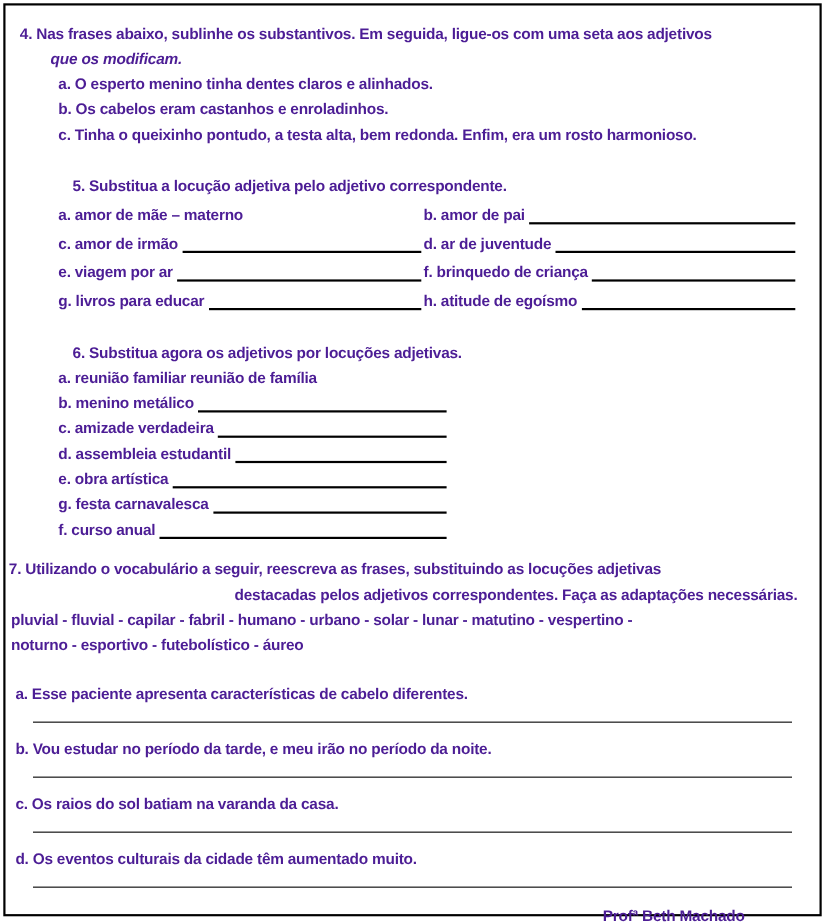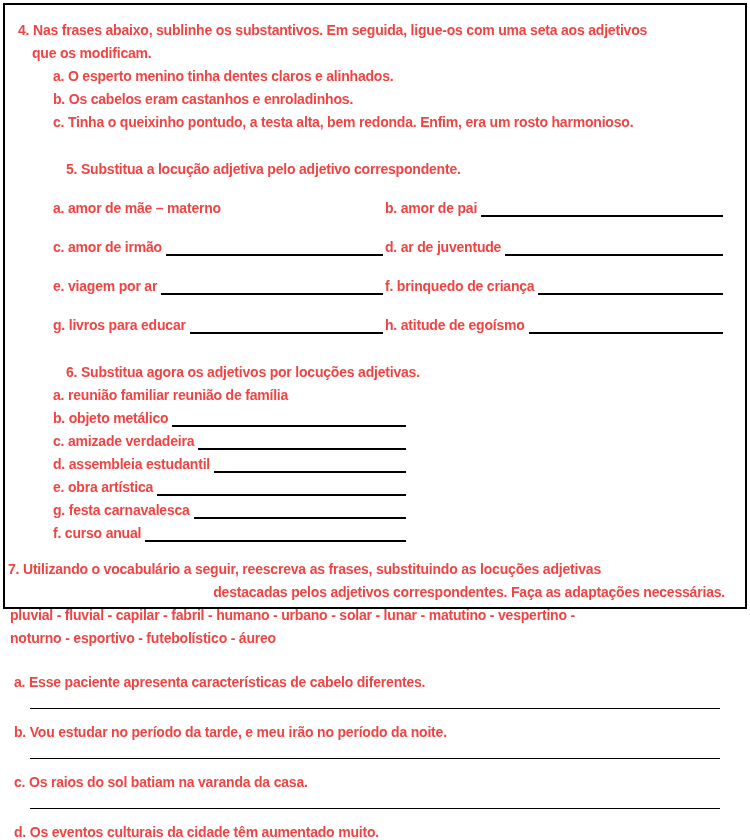--- a/index.html
+++ b/index.html
@@ -1,30 +1,30 @@
 <!DOCTYPE html>
 <html><head>
 <meta charset="utf-8">
 <style>
   html,body{margin:0;padding:0;background:#fff;}
   body{width:750px;height:840px;overflow:hidden;}
   .frame{
-    margin:3px;height:606px;box-sizing:border-box;
+    margin:3px;height:830px;box-sizing:border-box;
     border:2px solid #000;
     padding:14px 20px 0 13px;
     font-family:"Liberation Sans",sans-serif;
-    font-weight:bold;font-size:14px;color:#ef4444;
+    font-weight:bold;font-size:14px;color:#4c1d95;
     letter-spacing:-0.2px;
   }
   .ln{line-height:23px;white-space:nowrap;}
-  .ind1{margin-left:14px;}
+  .ind1{margin-left:28px;font-style:italic;}
   .ind2{margin-left:35px;}
   .mt-sec{margin-top:24px;margin-left:48px;}
   
-  .q5row{display:flex;margin-left:35px;margin-top:16px;line-height:23px;white-space:nowrap;}
+  .q5row{display:flex;margin-left:35px;margin-top:3px;line-height:23px;white-space:nowrap;}
   .q5cell-l{width:332px;display:flex;}
   .q5cell-r{flex:1;display:flex;}
   
   .q6row{display:flex;margin-left:35px;width:355px;line-height:23px;white-space:nowrap;}
   
   .blank{flex:1;border-bottom:2px solid #000;margin:0 2px 3px 4px;min-width:20px;}
   
   .q7h1{margin-top:13px;margin-left:-10px;}
   .q7h2{margin-left:2px;text-align:right;}
   .vocab{margin-left:-8px;}
@@ -88,21 +88,21 @@
       <span class="blank"></span>
     </div>
   </div>
 
   <div class="ln mt-sec">6. Substitua agora os adjetivos por locuções adjetivas.</div>
 
   <div class="q6row">
     <span>a. reunião familiar reunião de família</span>
   </div>
   <div class="q6row">
-    <span>b. objeto metálico</span>
+    <span>b. menino metálico</span>
     <span class="blank"></span>
   </div>
   <div class="q6row">
     <span>c. amizade verdadeira</span>
     <span class="blank"></span>
   </div>
   <div class="q6row">
     <span>d. assembleia estudantil</span>
     <span class="blank"></span>
   </div>

